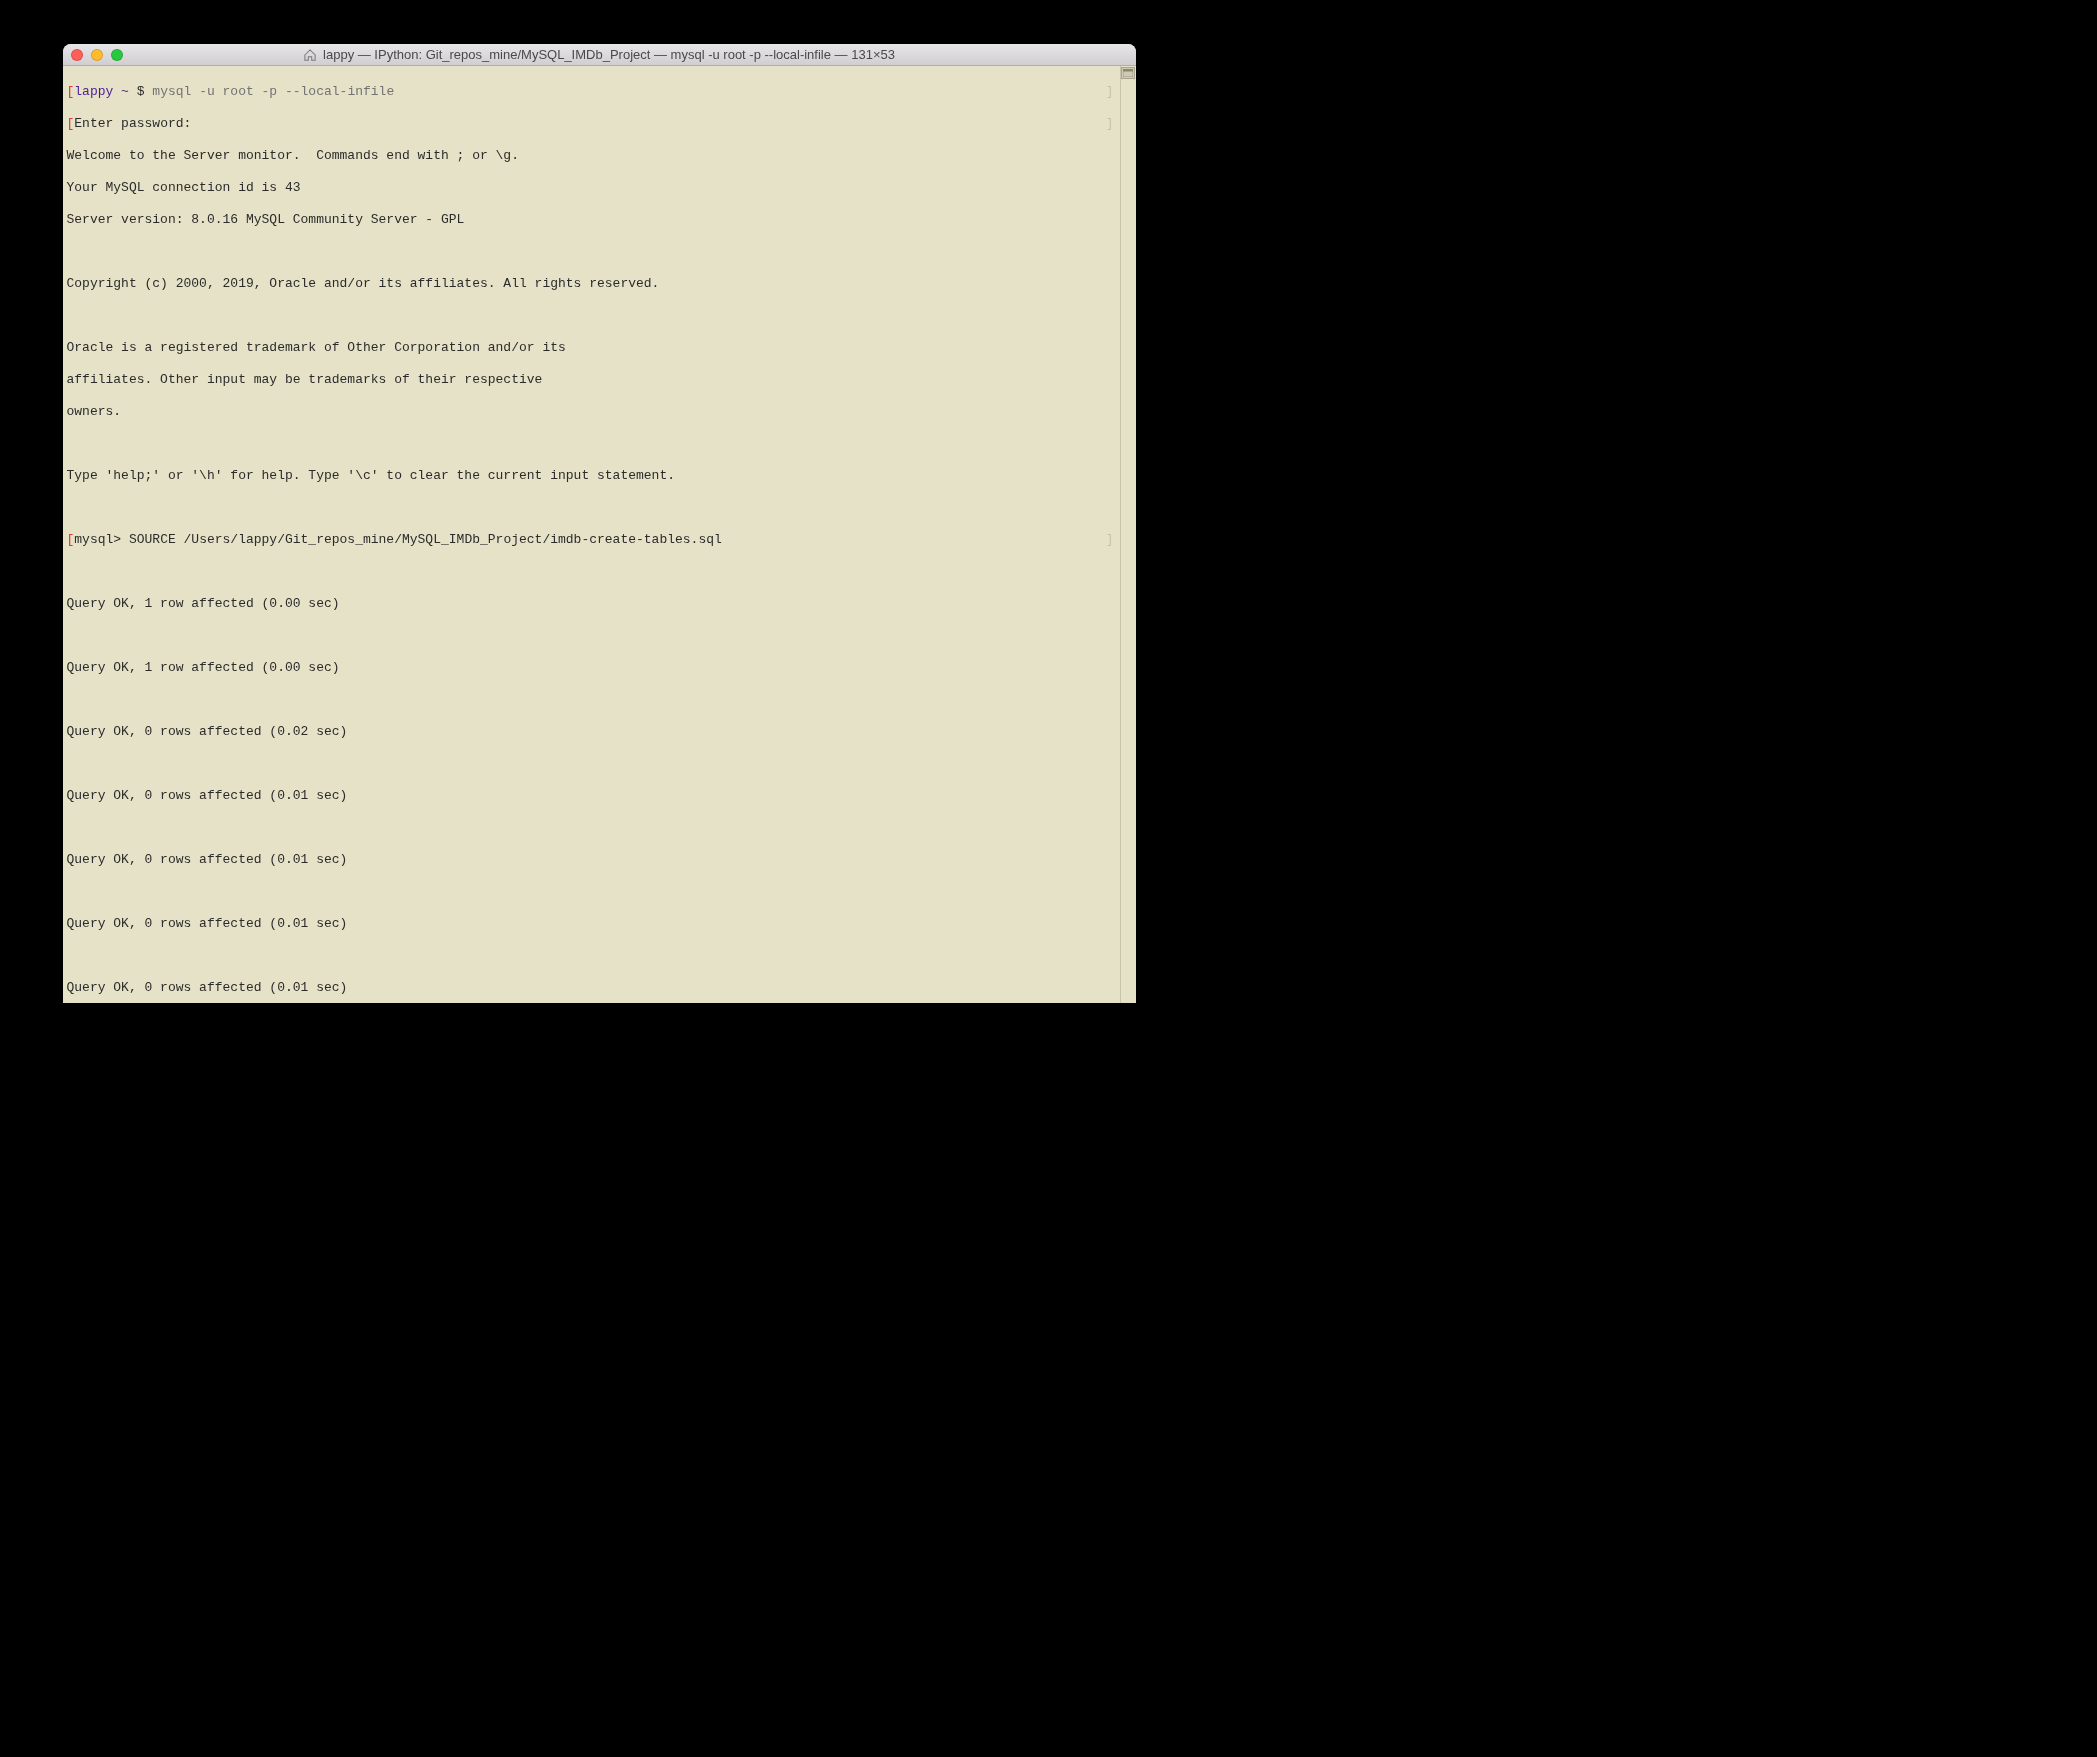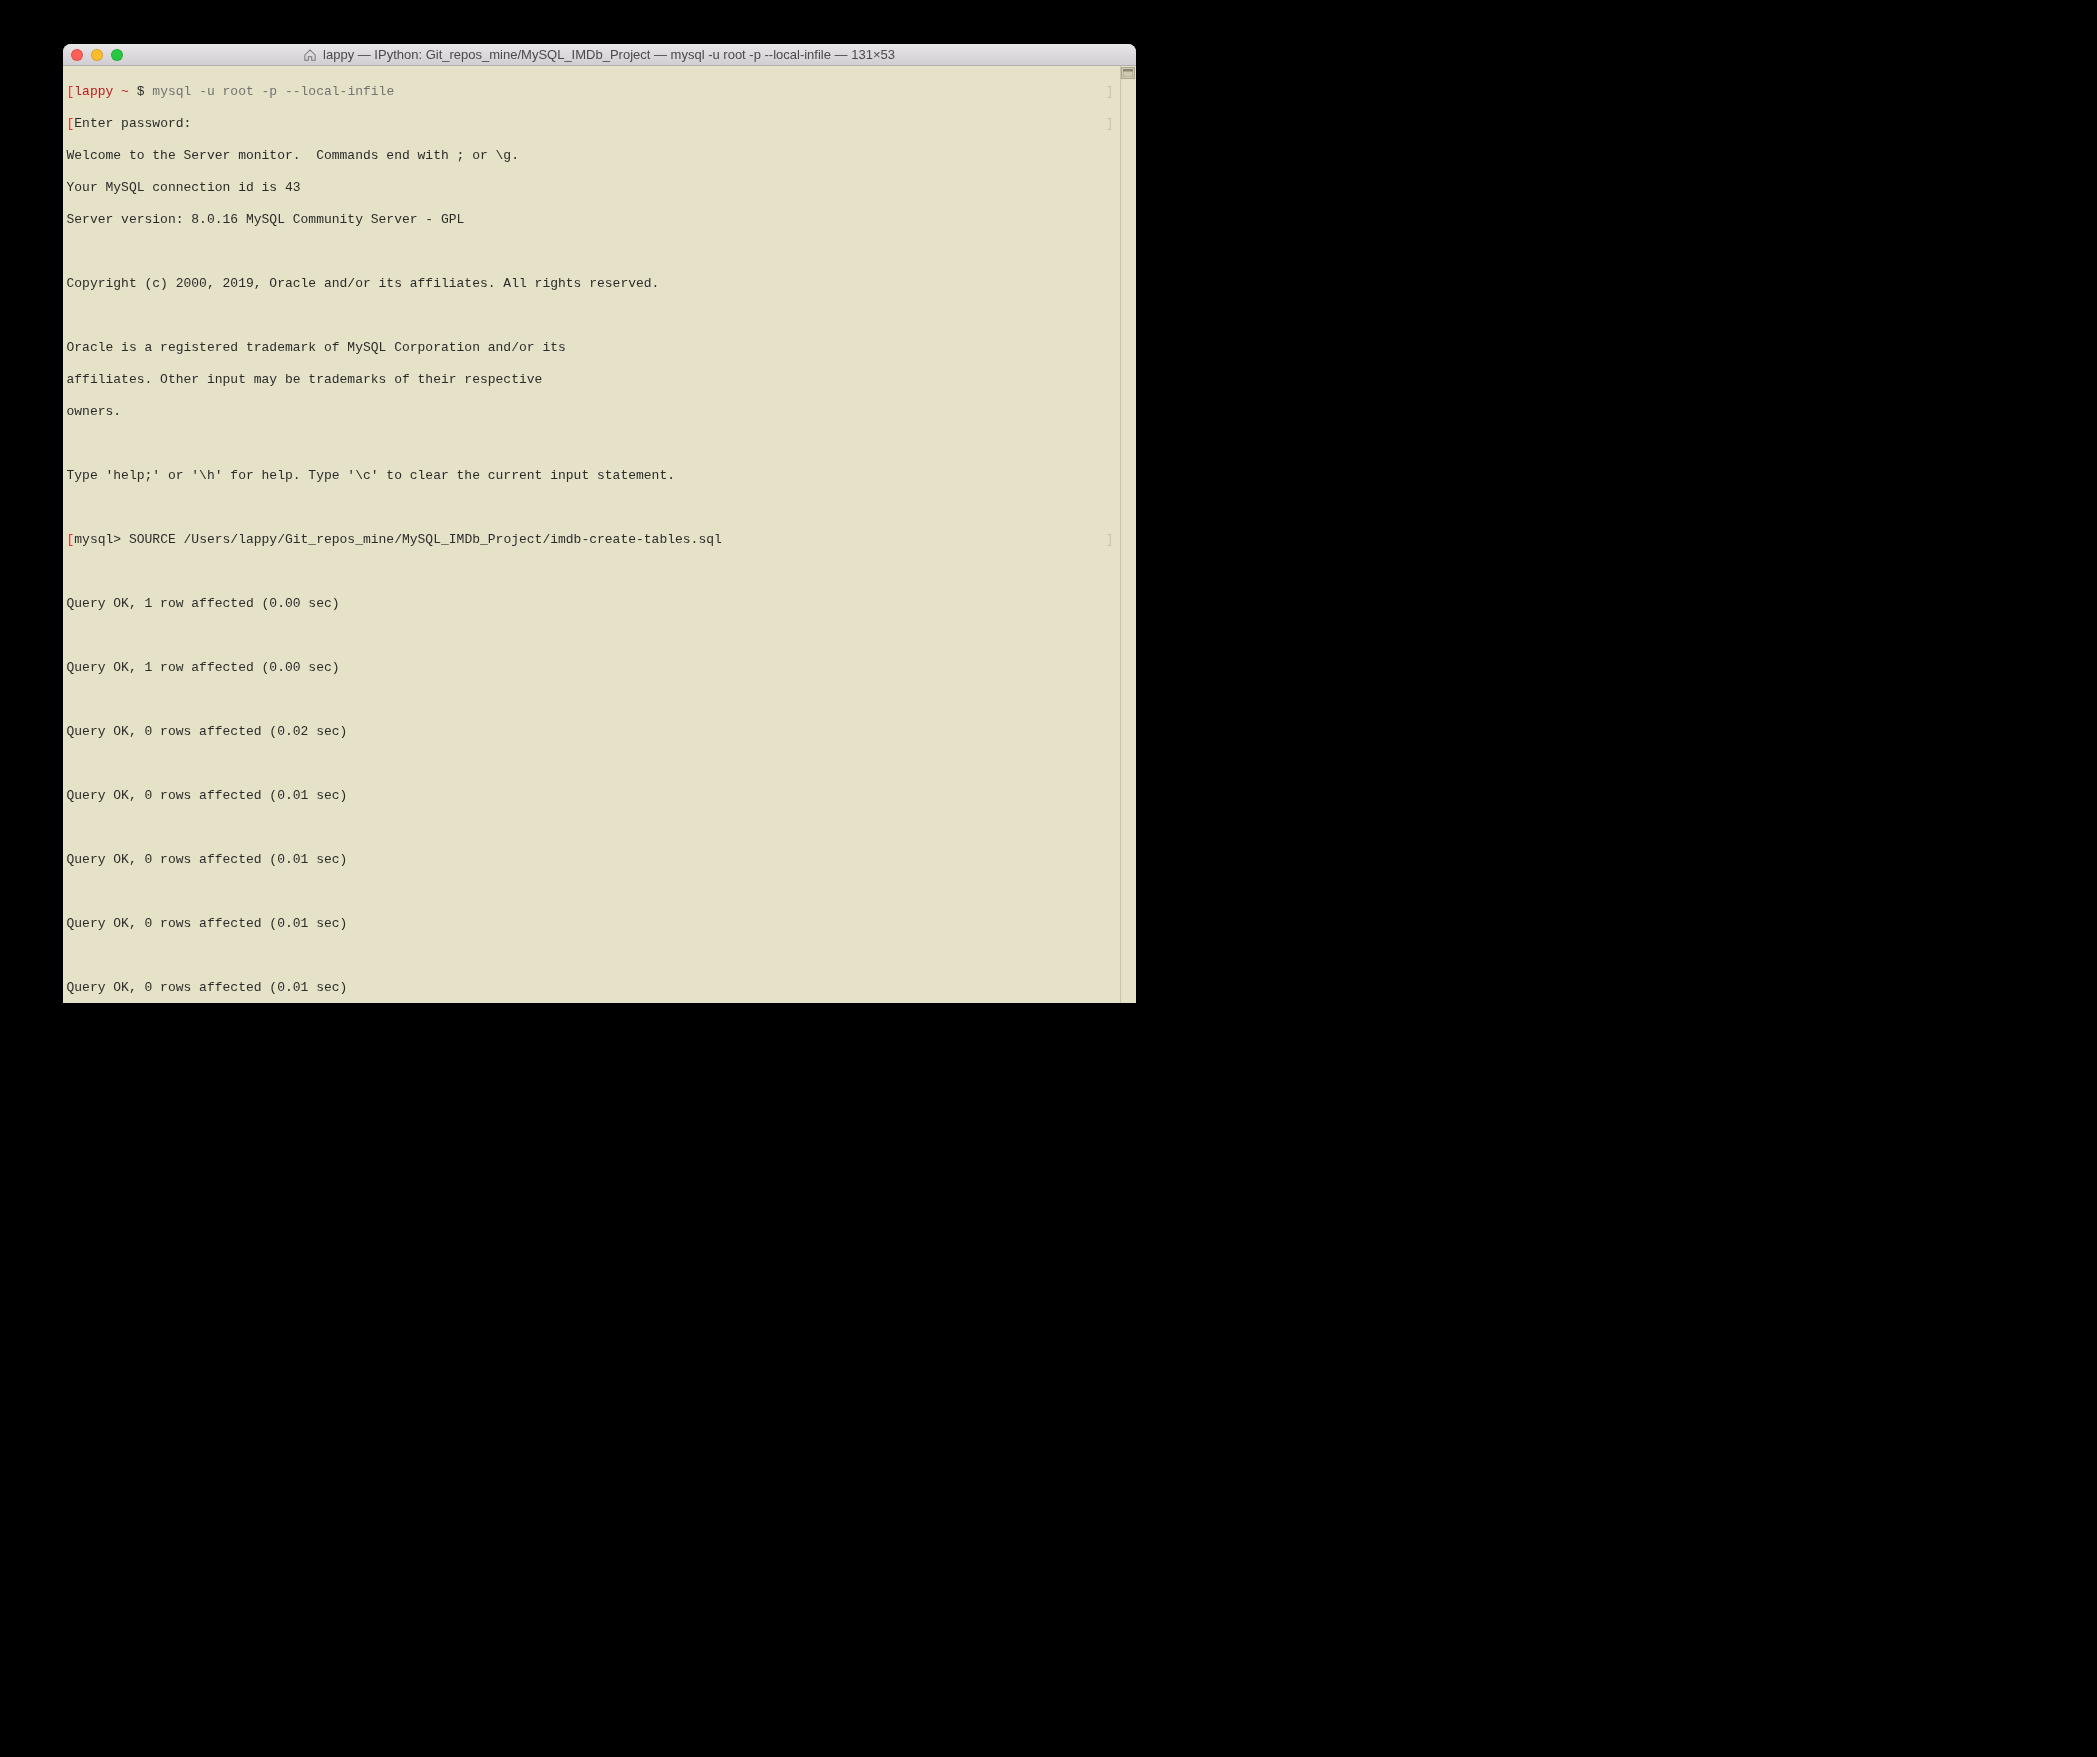--- a/index.html
+++ b/index.html
@@ -84,21 +84,21 @@
       width: 14px; height: 12px;
       margin: 1px auto;
       background: #cfcbb2;
       border: 1px solid #a9a58e;
       display: flex;
       align-items: center;
       justify-content: center;
     }
     .scroll-btn svg { display:block; }
     .bracket { color: #e03131; }
-    .prompt-user { color: #b91c1c; }
+    .prompt-user { color: #4c1d95; }
     .dollar { color: #2b2b2b; }
     .cmdtext { color: #737373; }
     .line { display: block; min-height: 16px; }
     .line.relpos { position: relative; }
     .rb-abs { position: absolute; right: 2px; top: 0; color:#c9c5ad; }
     .cursor {
       display: inline-block;
       width: 8px; height: 14px;
       background: #5a5a5a;
       vertical-align: text-bottom;
@@ -128,21 +128,21 @@
   <div class="term-wrap">
     <div class="terminal">
 <span class="line relpos"><span class="bracket">[</span><span class="prompt-user">lappy ~ </span><span class="dollar">$</span><span class="cmdtext"> mysql -u root -p --local-infile</span><span class="rb-abs">]</span></span>
 <span class="line relpos"><span class="bracket">[</span><span>Enter password:</span><span class="rb-abs">]</span></span>
 <span class="line">Welcome to the Server monitor.  Commands end with ; or \g.</span>
 <span class="line">Your MySQL connection id is 43</span>
 <span class="line">Server version: 8.0.16 MySQL Community Server - GPL</span>
 <span class="line"></span>
 <span class="line">Copyright (c) 2000, 2019, Oracle and/or its affiliates. All rights reserved.</span>
 <span class="line"></span>
-<span class="line">Oracle is a registered trademark of MySQL Corporation and/or its</span>
+<span class="line">Oracle is a registered trademark of Other Corporation and/or its</span>
 <span class="line">affiliates. Other input may be trademarks of their respective</span>
 <span class="line">owners.</span>
 <span class="line"></span>
 <span class="line">Type 'help;' or '\h' for help. Type '\c' to clear the current input statement.</span>
 <span class="line"></span>
 <span class="line relpos"><span class="bracket">[</span><span>mysql&gt; </span><span>SOURCE /Users/lappy/Git_repos_mine/MySQL_IMDb_Project/imdb-create-tables.sql</span><span class="rb-abs">]</span></span>
 <span class="line"></span>
 <span class="line">Query OK, 1 row affected (0.00 sec)</span>
 <span class="line"></span>
 <span class="line">Query OK, 1 row affected (0.00 sec)</span>

